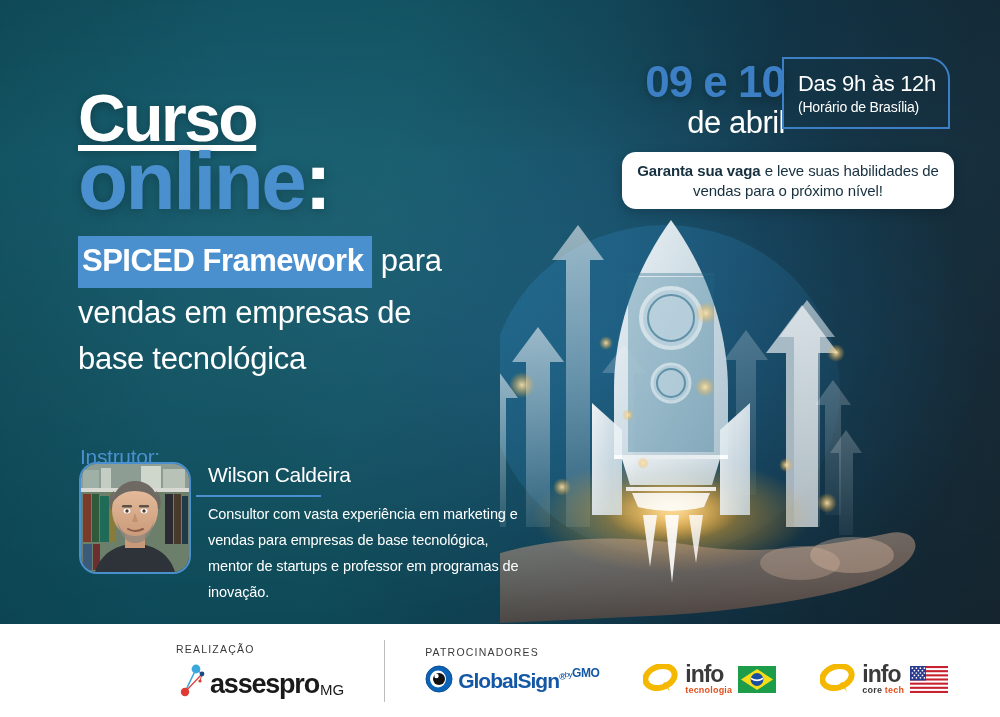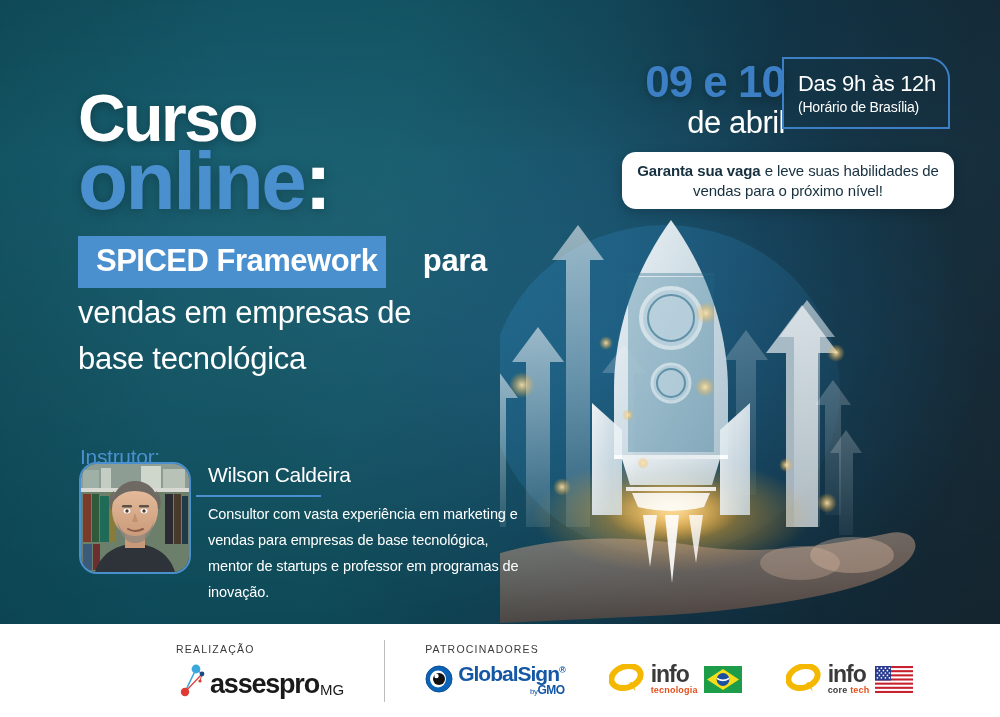--- a/index.html
+++ b/index.html
@@ -43,43 +43,43 @@
   }
   .art svg { display:block; width:500px; height:409px; }
 
   
   .headline { position:absolute; left:78px; top:86px; width:470px; }
 
   .t-curso {
     font-size:66px; font-weight:bold; color:#ffffff;
     letter-spacing:-2.5px; line-height:64px;
     text-shadow:0 2px 10px rgba(0,0,0,.28);
+    text-decoration:underline;
   }
   .t-online {
     position:relative;
     font-size:82px; font-weight:bold; color:#4a90cf;
     letter-spacing:-2.5px; line-height:78px;
     margin-top:-8px;
     text-shadow:0 2px 12px rgba(0,0,0,.25);
   }
   .t-online .colon { color:#ffffff; }
 
   .t-line3 { margin-top:16px; line-height:44px; white-space:nowrap; }
   .chip {
     display:inline-block;
     background:#4a90cf;
     color:#ffffff;
     font-size:31px; font-weight:bold;
-    padding:3px 9px 5px 18px;
+    padding:3px 9px 5px 4px;
     letter-spacing:-.5px;
   }
   .t-para {
-    font-size:31px; color:#ffffff; font-weight:bold;
+    font-size:31px; color:#ffffff; font-weight:normal;
     letter-spacing:-.3px;
-    margin-left:28px;
   }
   .t-line4, .t-line5 {
     font-size:31px; color:#ffffff; font-weight:normal;
     letter-spacing:-.3px; line-height:42px; margin-top:4px;
   }
 
   
   .dates { position:absolute; left:620px; top:60px; width:165px; text-align:right; }
   .d-big {
     font-size:44px; font-weight:bold; color:#3d7fc4;
@@ -438,21 +438,21 @@
       <div class="logo-row">
 
         <div style="display:flex;align-items:center;gap:5px;">
           <svg width="28" height="28" viewBox="0 0 28 28" xmlns="http://www.w3.org/2000/svg">
             <circle cx="14" cy="14" r="13" fill="#0b63b8"></circle>
             <circle cx="14" cy="14" r="13" fill="none" stroke="#0a4f93" stroke-width="1"></circle>
             <ellipse cx="13" cy="14" rx="8" ry="8.5" fill="#ffffff"></ellipse>
             <circle cx="14" cy="14" r="6" fill="#111111"></circle>
             <circle cx="11.5" cy="11" r="2.2" fill="#ffffff"></circle>
           </svg>
-          <div style="display:flex;flex-direction:column;">
+          <div style="display:flex;flex-direction:row;">
             <div class="gs-word"><span>GlobalSign</span><i style="font-size:9px;vertical-align:super;">®</i></div>
             <div class="gs-sub"><i>by</i><span>GMO</span></div>
           </div>
         </div>
 
         <div style="display:flex;align-items:center;gap:6px;margin-left:26px;">
           <svg width="36" height="30" viewBox="0 0 36 30" xmlns="http://www.w3.org/2000/svg">
             <ellipse cx="17" cy="13" rx="15" ry="10.5" fill="none" stroke="#f5b800" stroke-width="6" transform="rotate(-18 17 13)"></ellipse>
             <path d="M20 19 L27 28 L23 18 Z" fill="#f5b800"></path>
             <ellipse cx="17" cy="13" rx="9" ry="5" fill="#ffffff" transform="rotate(-18 17 13)"></ellipse>

